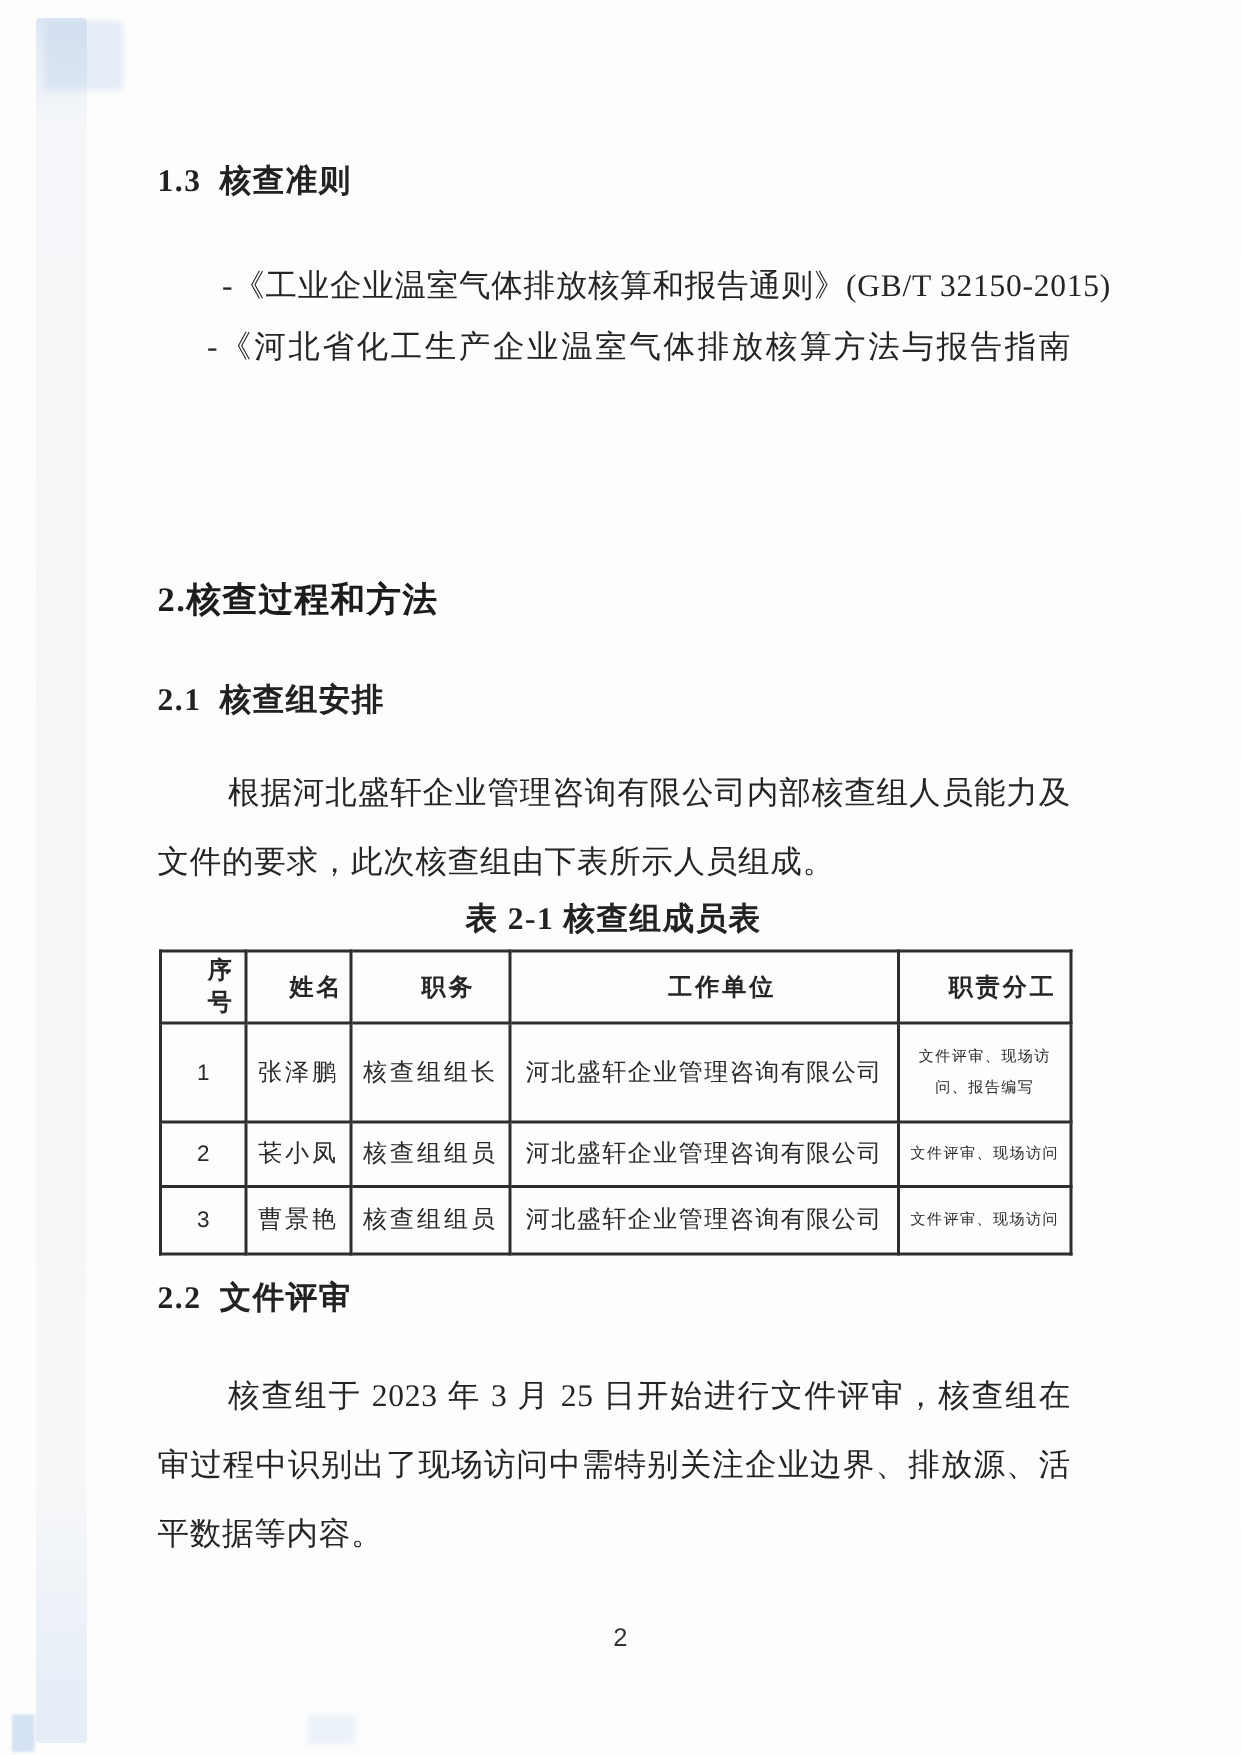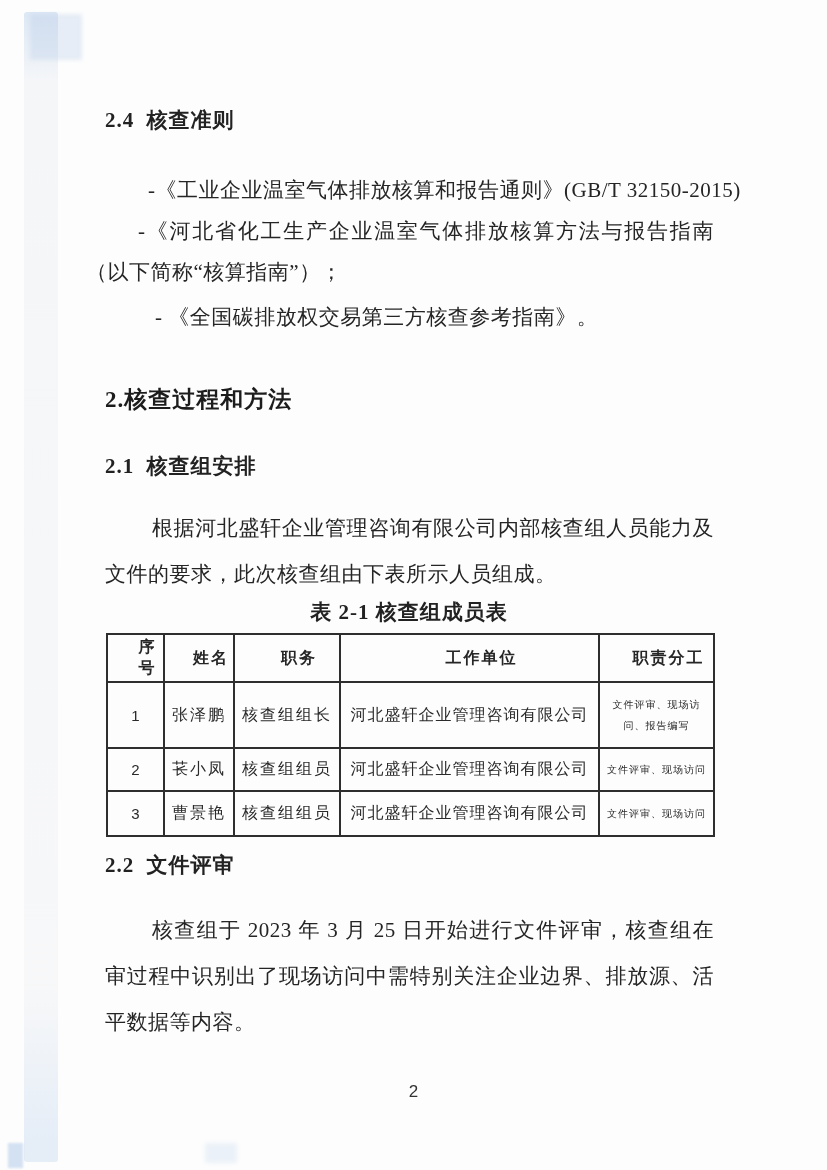--- a/index.html
+++ b/index.html
@@ -101,29 +101,27 @@
 </head>
 <body>
 
 <div class="page">
 
   <div class="artifact strip-left"></div>
   <div class="artifact smudge-topleft"></div>
   <div class="artifact patch-bottomleft"></div>
   <div class="artifact patch-bottommid"></div>
 
-  <div class="abs h-sub" style="left:105px; top:106px;">2.4 核查准则</div>
+  <div class="abs h-sub" style="left:105px; top:106px;">1.3 核查准则</div>
 
   <div class="abs body-line" style="left:148px; top:176px;">-《工业企业温室气体排放核算和报告通则》(GB/T 32150-2015)</div>
 
   <div class="abs body-line jline" style="left:138px; top:217px; width:576px;">-《河北省化工生产企业温室气体排放核算方法与报告指南（试行）》</div>
 
-  <div class="abs body-line" style="left:86px; top:258px;">（以下简称“核算指南”）；</div>
 
-  <div class="abs body-line" style="left:155px; top:303px;">- 《全国碳排放权交易第三方核查参考指南》。</div>
 
   <div class="abs h-main" style="left:105px; top:384px;">2.核查过程和方法</div>
 
   <div class="abs h-sub" style="left:105px; top:452px;">2.1 核查组安排</div>
 
   <div class="abs body-line jline" style="left:152px; top:514px; width:562px;">根据河北盛轩企业管理咨询有限公司内部核查组人员能力及程序</div>
 
   <div class="abs body-line" style="left:105px; top:560px;">文件的要求，此次核查组由下表所示人员组成。</div>
 
   <div class="abs table-title" style="left:105px; top:598px; width:608px;">表 2-1 核查组成员表</div>

